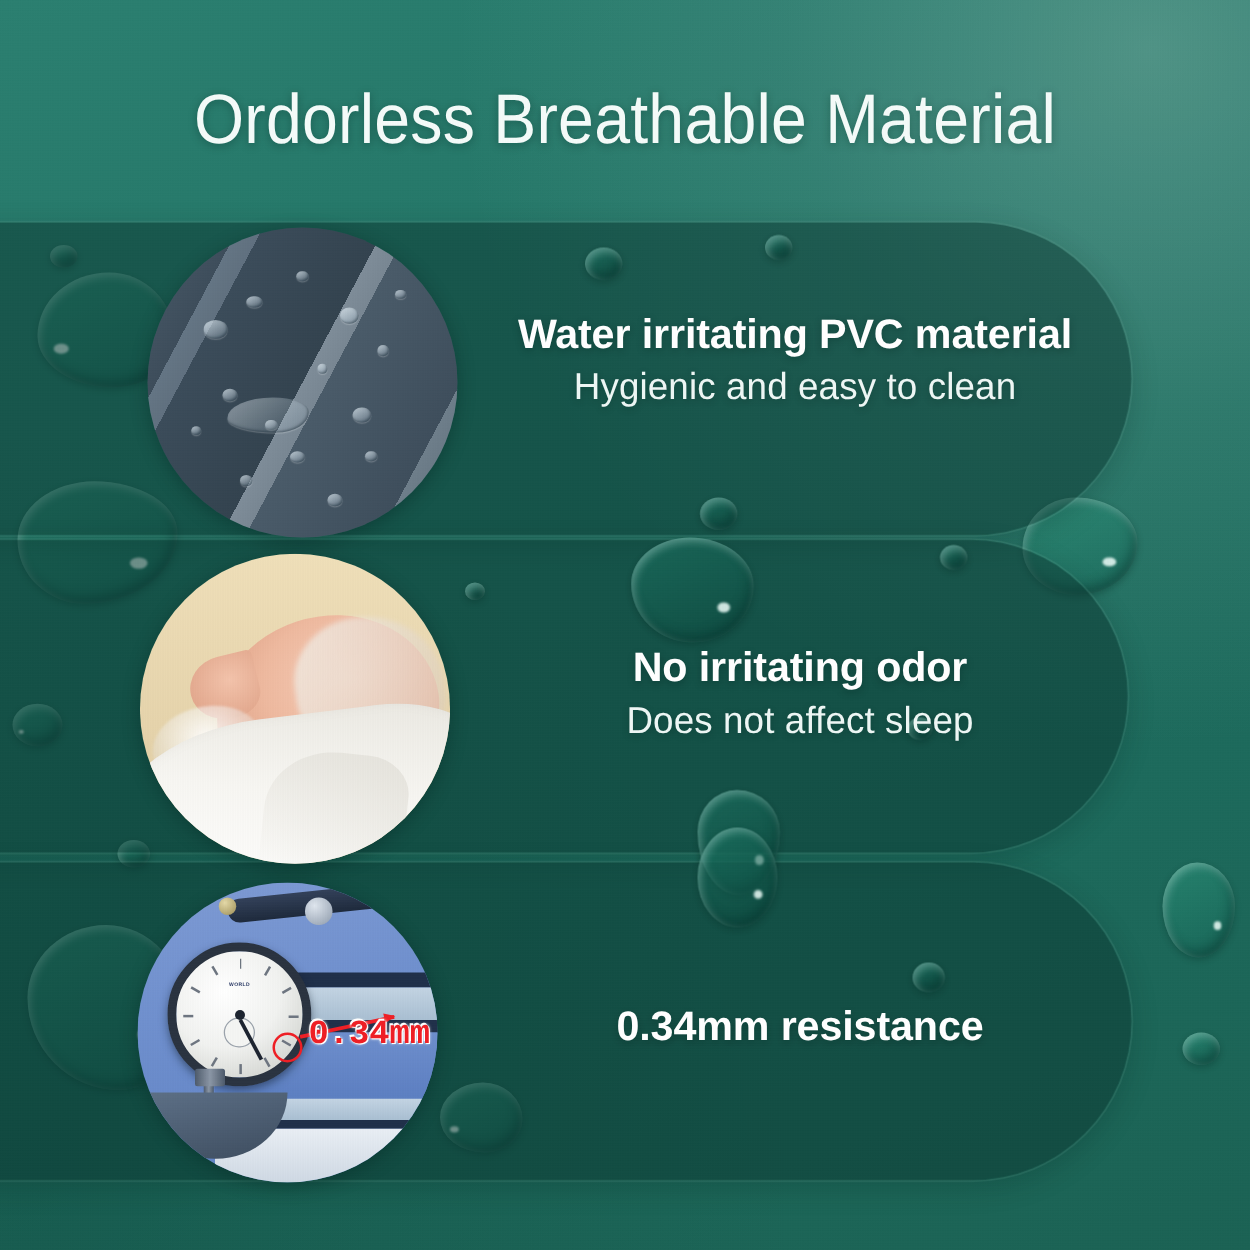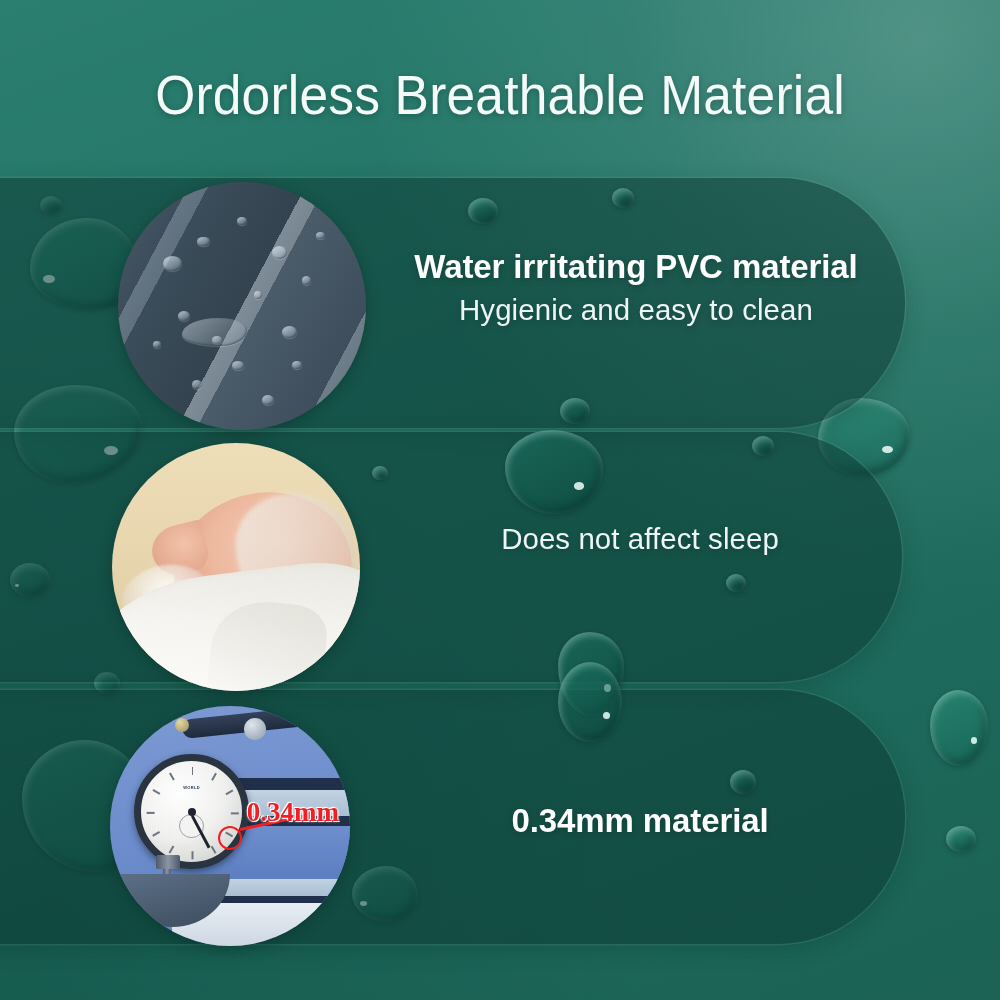--- a/index.html
+++ b/index.html
@@ -181,23 +181,24 @@
   .armtop {
     position:absolute; left:30%; top:3%; width:56%; height:8%;
     background:linear-gradient(180deg,#33415a,#1e2a3c);
     border-radius:9999px;
     transform:rotate(-6deg);
   }
   .callout {
     position:absolute;
     color:#ef1f25;
     font-weight:bold;
-    font-family:Liberation Serif, serif;
+    font-family:Liberation Mono, monospace;
     text-shadow:0 0 2px #fff, 0 0 3px #fff, 1px 1px 0 #fff, -1px -1px 0 #fff;
     white-space:nowrap;
+    margin-top:16px;
   }
   .arrow { position:absolute; height:2.5px; background:#ef1f25; }
   .arrow::after {
     content:"";
     position:absolute; right:-1px; top:-3.5px;
     border-left:9px solid #ef1f25;
     border-top:4.5px solid transparent;
     border-bottom:4.5px solid transparent;
   }
   .ring {
@@ -328,20 +329,21 @@
     <div class="sleep-bg"></div>
     <div class="head"></div>
     <div class="hairline"></div>
     <div class="nose"></div>
     <div class="beard"></div>
     <div class="pillow"></div>
     <div class="pillow-fold"></div>
   </div>
 
   <div class="row-text" style="left:390px; top:515px; width:500px;">
+    <div class="headline">No irritating odor</div>
     <div class="subline">Does not affect sleep</div>
   </div>
 
   <div class="photo" style="left:110px; top:706px; width:240px; height:240px;">
     <div class="gauge-bg"></div>
 
     <div class="mat-dark" style="top:30%;  height:5%;"></div>
     <div class="mat-band" style="top:35%; height:11%;"></div>
     <div class="mat-dark" style="top:46%;  height:4%;"></div>
     <div class="mat-blue" style="top:50%;  height:22%;"></div>
@@ -378,17 +380,17 @@
     <div class="stem" style="left:19%; top:62%; width:10%; height:6%; border-radius:2px;"></div>
     <div style="position:absolute; left:20.5%; top:86%; width:7%; height:3%; border-radius:50%; background:#c0494e;"></div>
     <div class="anvil"></div>
 
     <div class="ring" style="left:45%; top:50%; width:10%; height:10%;"></div>
     <div class="arrow" style="left:54%; top:51%; width:32%; transform:rotate(-12deg); transform-origin:0 50%;"></div>
     <div class="callout" style="left:57%; top:38%; font-size:27px;">0.34mm</div>
   </div>
 
   <div class="row-text" style="left:400px; top:802px; width:480px;">
-    <div class="headline">0.34mm material</div>
+    <div class="headline">0.34mm resistance</div>
   </div>
 
   <div id="grain"></div>
 </div>
 
 </body></html>

